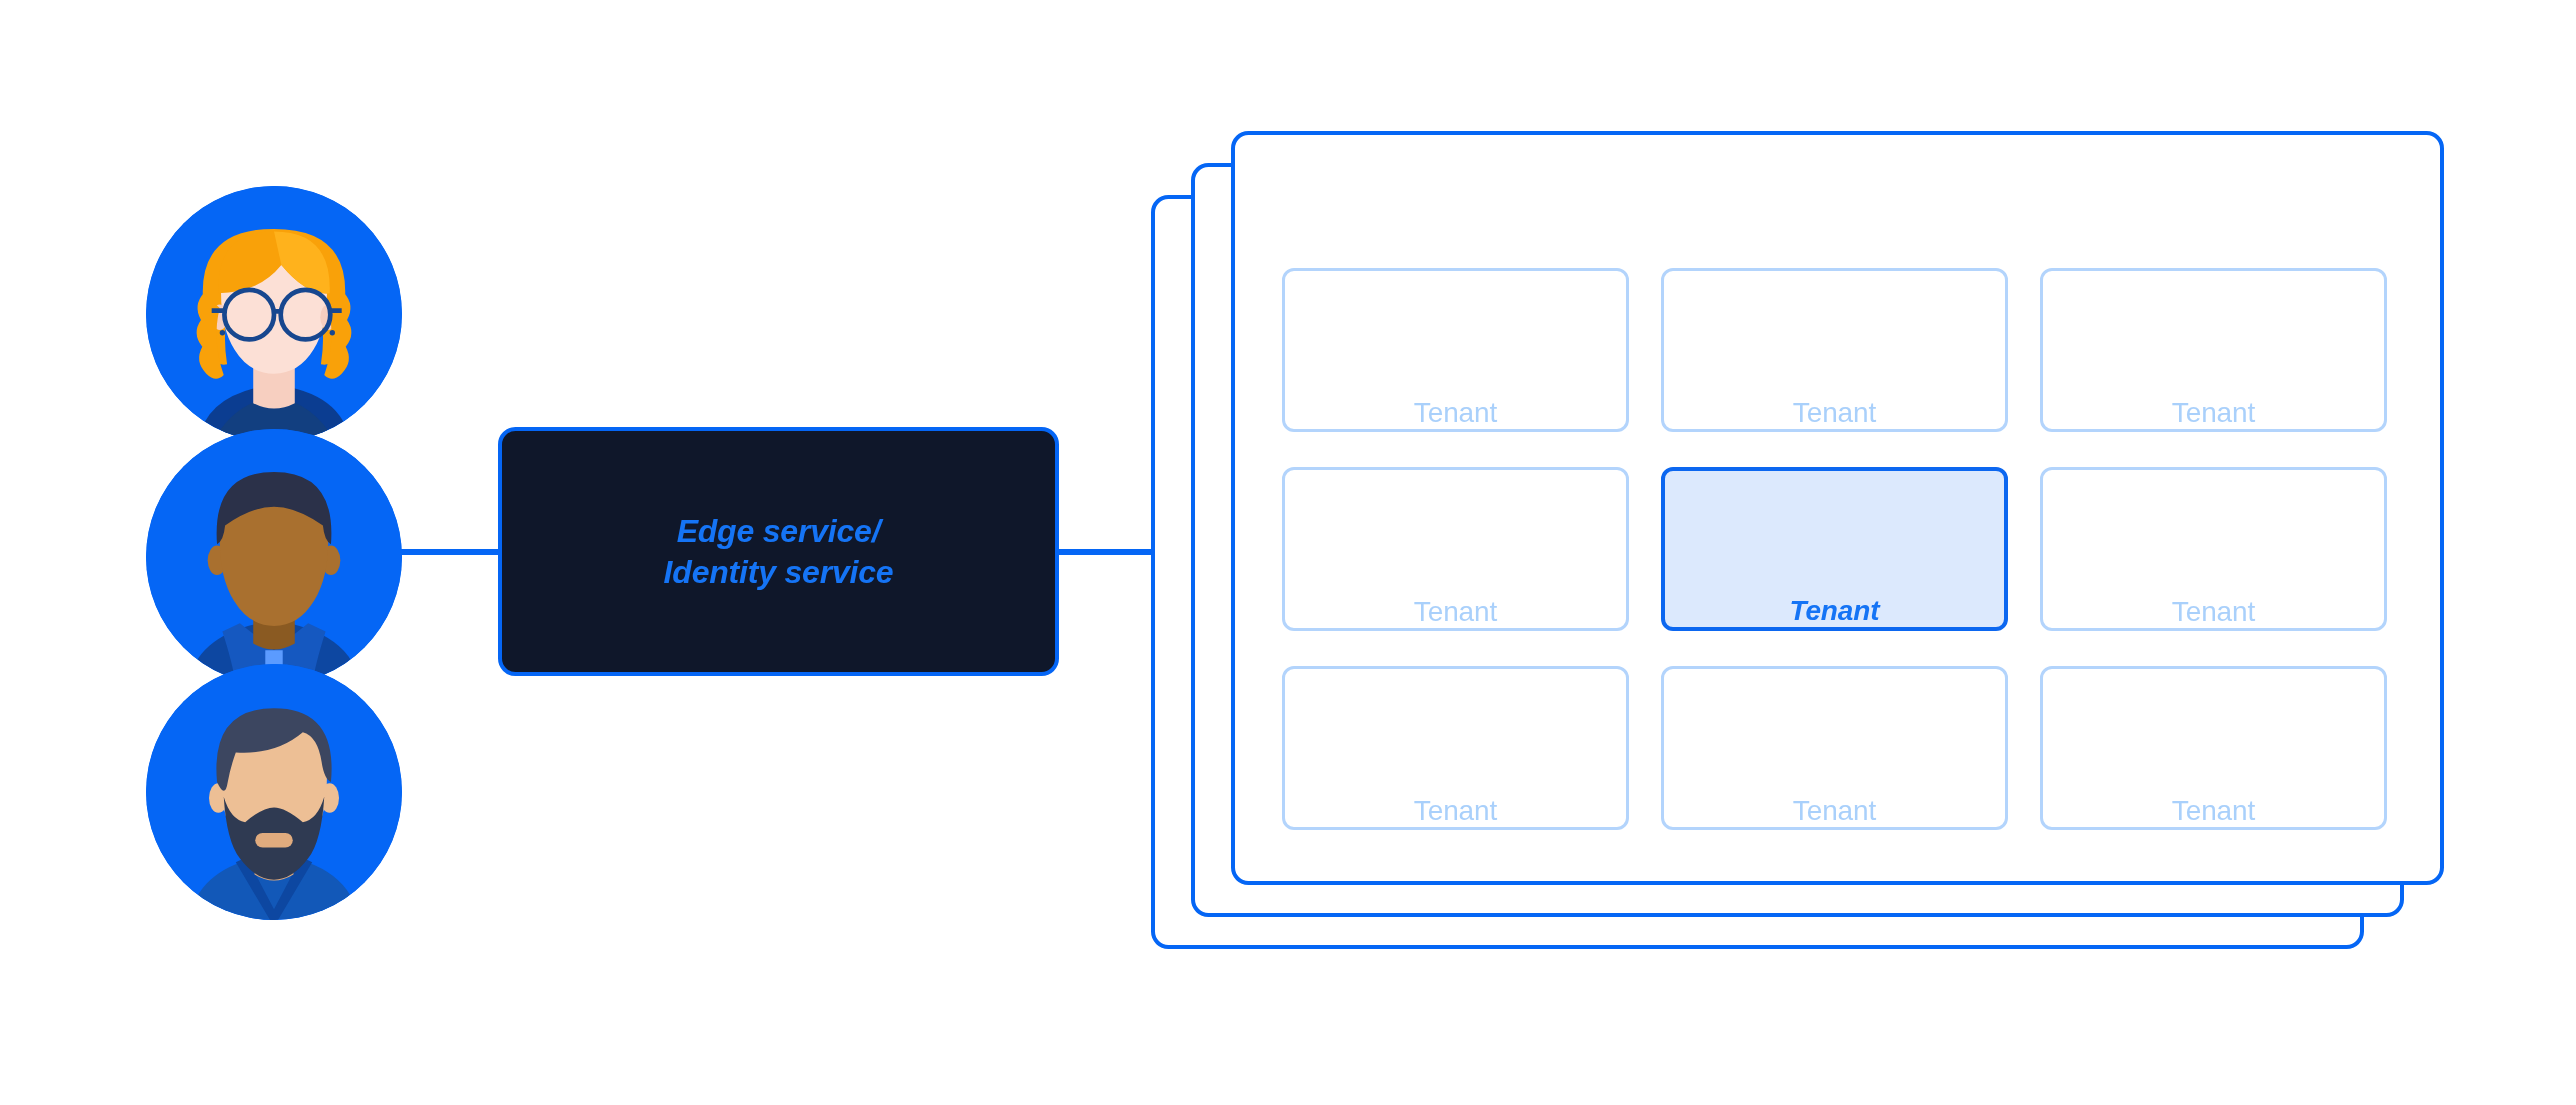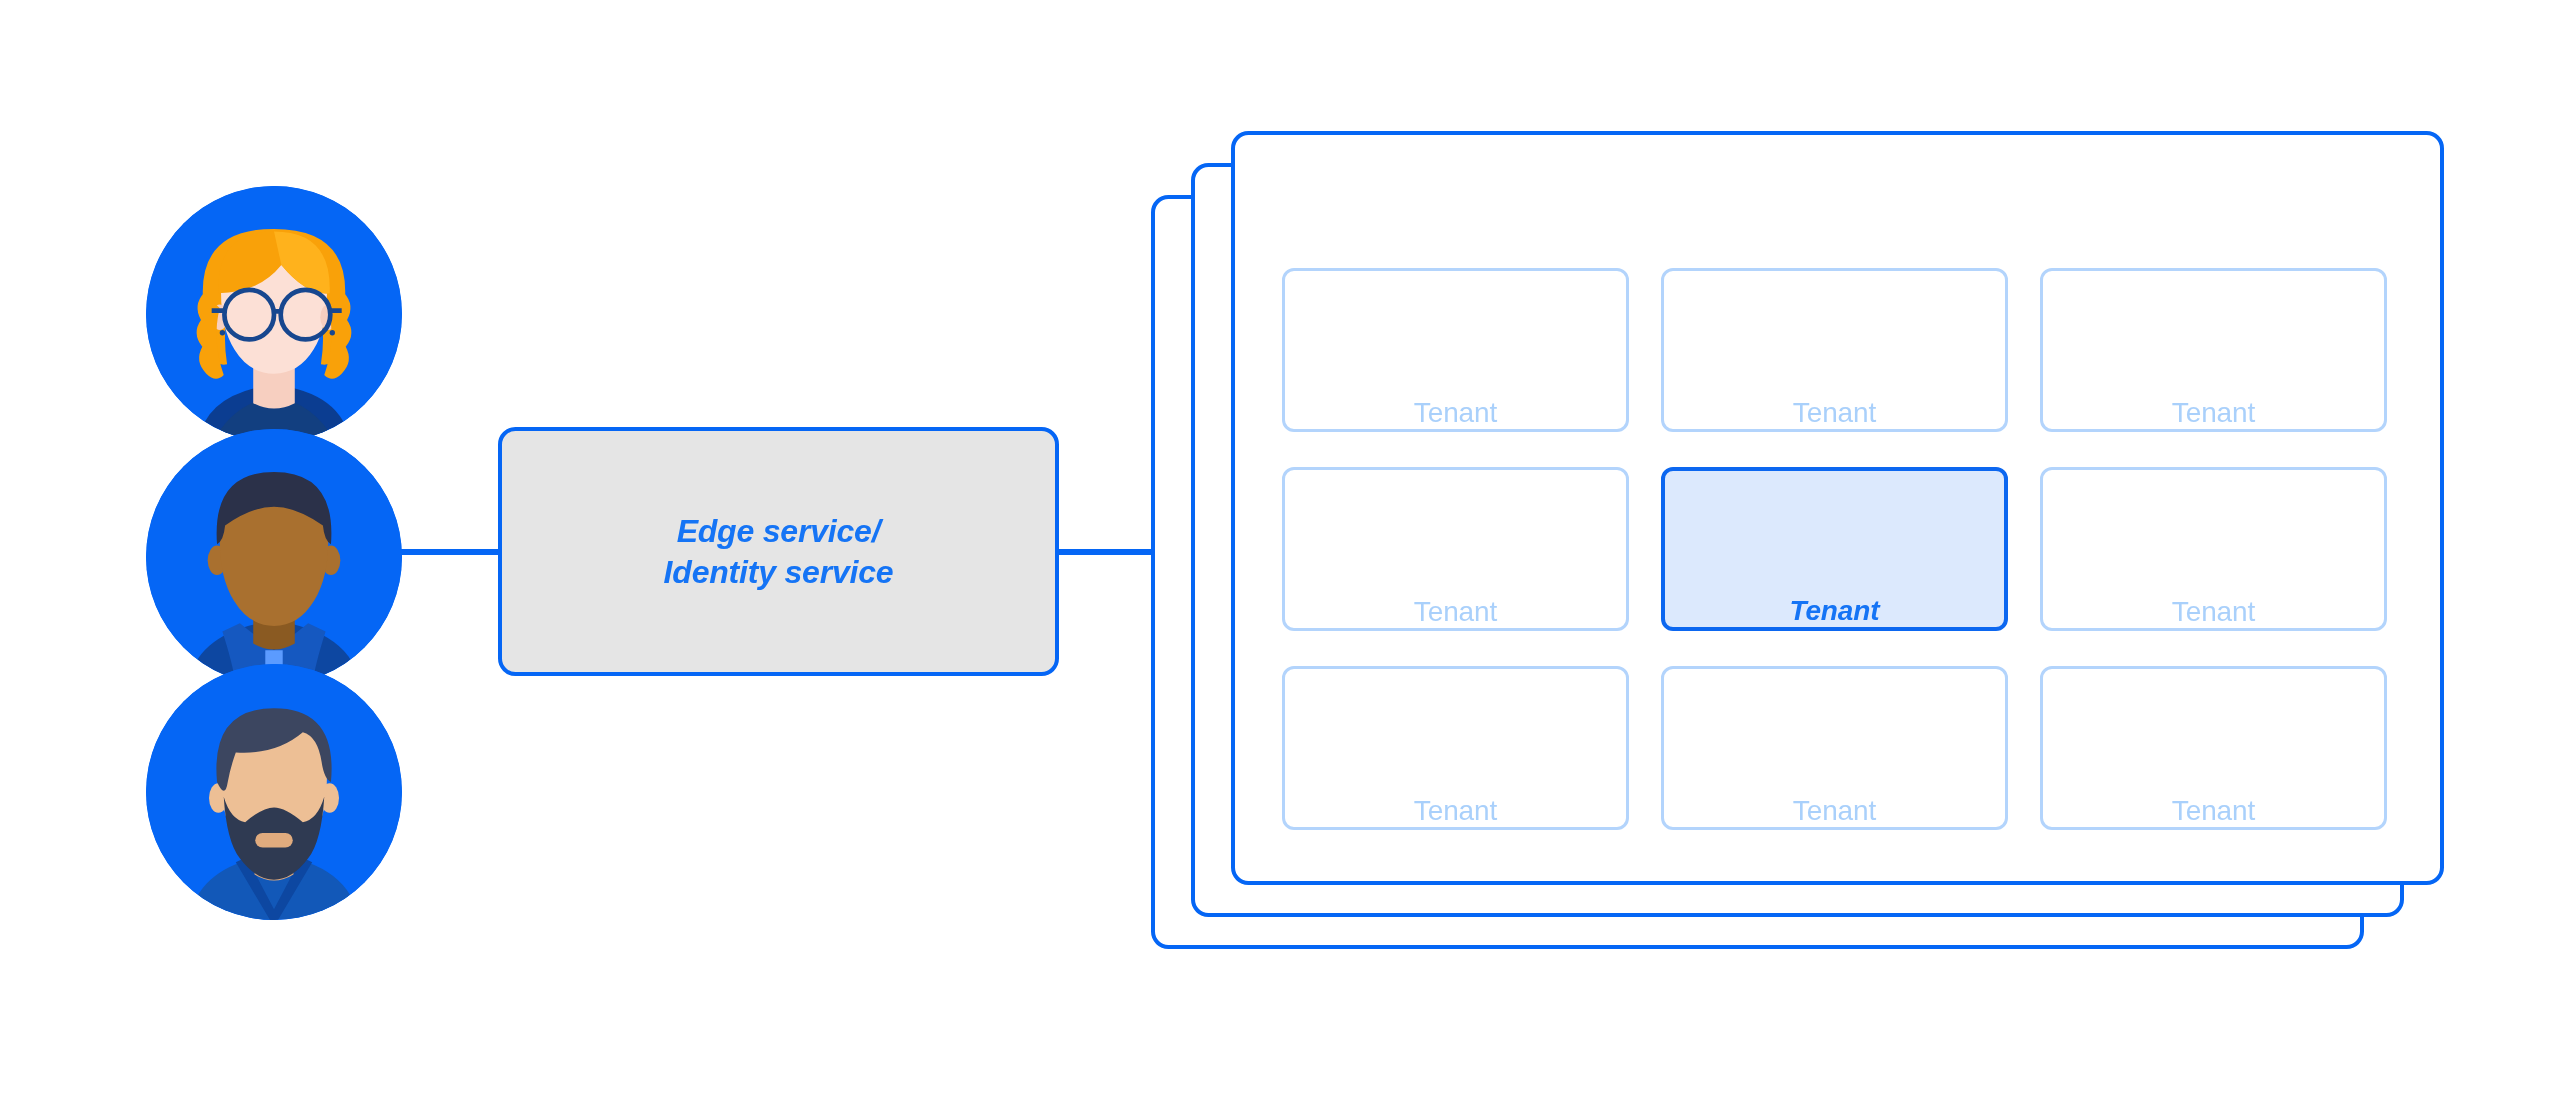--- a/index.html
+++ b/index.html
@@ -10,21 +10,21 @@
   
   .avatar{position:absolute;width:256px;height:256px;border-radius:50%;
           overflow:hidden;background:#0566f5;}
   .avatar svg{display:block;width:256px;height:256px;}
 
   
   .conn{position:absolute;background:#0566f5;}
 
   
   .edge-box{position:absolute;border:4.7px solid #0566f5;border-radius:17.4px;
-            background:#e5e5e5;box-sizing:border-box;
+            background:#0f172a;box-sizing:border-box;
             display:flex;align-items:center;justify-content:center;}
   .edge-label{color:#1574f5;font-style:italic;font-weight:600;
               font-size:32px;line-height:1.28;text-align:center;
               letter-spacing:-0.2px;white-space:pre-line;}
 
   
   .shard{position:absolute;border:4.7px solid #0566f5;border-radius:17.4px;
          background:#ffffff;box-sizing:border-box;}
   .shard-title{position:absolute;color:#1574f5;font-style:italic;
                font-weight:600;font-size:35px;letter-spacing:-0.2px;

